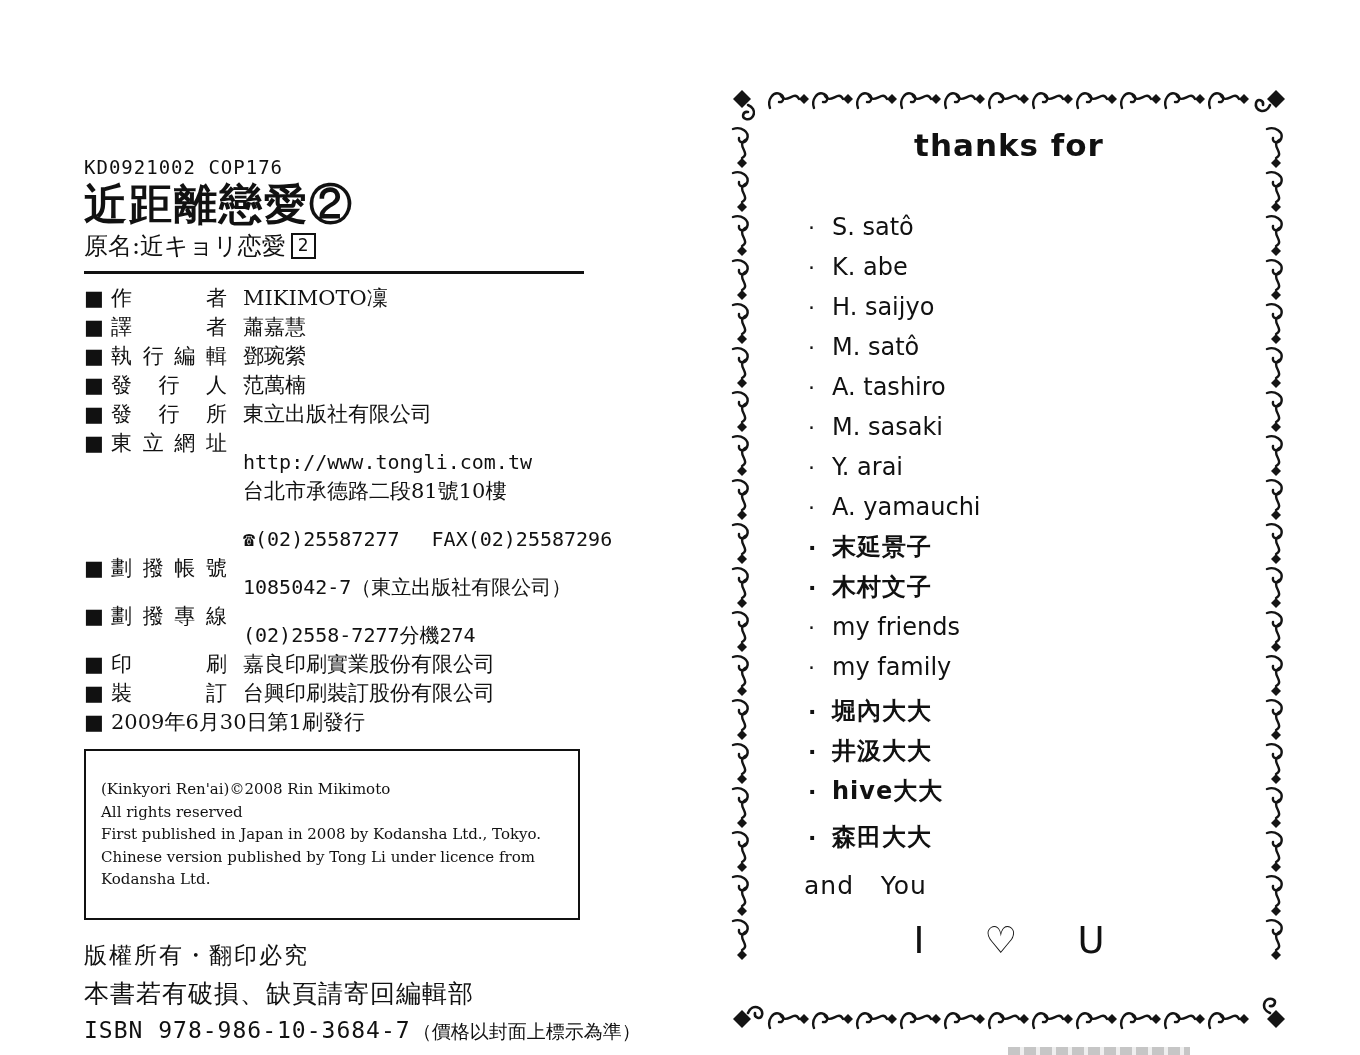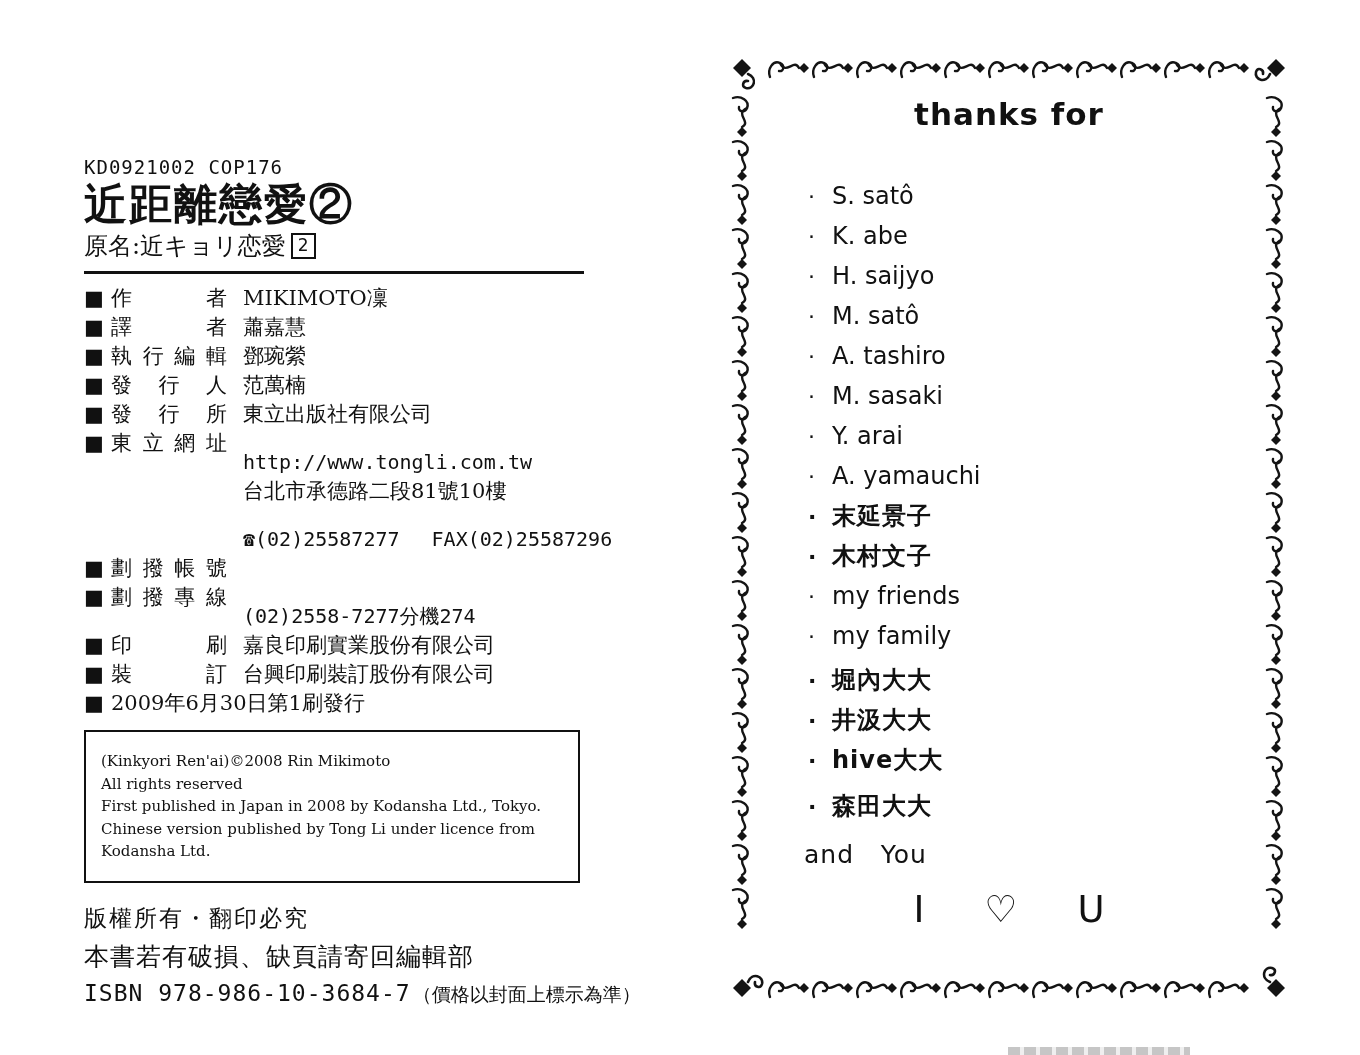--- a/index.html
+++ b/index.html
@@ -22,30 +22,30 @@
 
   .credits{font-size:21px;}
   .credit-row{display:flex;line-height:29px;white-space:pre;}
   .marker{width:27px;flex:none;}
   .credit-label{width:116px;flex:none;text-align:justify;text-align-last:justify;margin-right:16px;}
   .credit-value{white-space:pre;}
   .mono{font-family:"DejaVu Sans Mono", monospace;font-size:20px;margin-top:19px;}
   .cont .marker,.cont .credit-label{visibility:hidden;}
 
   .license{font-size:26px;margin-top:14px;letter-spacing:1.5px;}
-  .copy-box{border:2px solid #111;width:462px;margin-top:12px;padding:18px 15px;font-size:15px;line-height:1.5;}
+  .copy-box{border:2px solid #111;width:462px;margin-top:12px;padding:27px 15px;font-size:15px;line-height:1.5;}
   .copy-box p{margin:0;}
   .rights{font-size:23px;margin-top:20px;letter-spacing:2px;}
   .damage{font-size:25px;margin-top:6px;letter-spacing:1px;}
   .isbn-line{margin-top:7px;display:flex;align-items:baseline;gap:2px;}
   .isbn-code{font-family:"DejaVu Sans Mono", monospace;font-size:23px;letter-spacing:1px;}
   .isbn-note{font-size:19px;}
 
   
-  .right-page{position:absolute;left:726px;top:52px;width:566px;height:952px;}
+  .right-page{position:absolute;left:726px;top:83px;width:566px;height:952px;}
   .border-frame{position:absolute;left:0;top:0;}
   .thanks-title{position:absolute;top:44px;left:0;width:100%;text-align:center;
     font-family:"DejaVu Sans", sans-serif;font-size:31px;font-weight:600;letter-spacing:1px;}
   .thanks-list{position:absolute;left:82px;list-style:none;margin:0;padding:0;
     font-family:"DejaVu Sans", sans-serif;font-size:24px;}
   .thanks-list li{height:40px;display:flex;align-items:center;}
   .thanks-list li.cjk{font-weight:600;letter-spacing:1px;}
   .bullet{width:24px;flex:none;font-size:22px;}
   #thanks1{top:124px;}
   #thanks2{top:608px;}
@@ -73,21 +73,21 @@
 
   <div class="credits" id="credits">
       <div class="credit-row"><span class="marker">■</span><span class="credit-label">作者</span><span class="credit-value">MIKIMOTO凜</span></div>
       <div class="credit-row"><span class="marker">■</span><span class="credit-label">譯者</span><span class="credit-value">蕭嘉慧</span></div>
       <div class="credit-row"><span class="marker">■</span><span class="credit-label">執行編輯</span><span class="credit-value">鄧琬縈</span></div>
       <div class="credit-row"><span class="marker">■</span><span class="credit-label">發行人</span><span class="credit-value">范萬楠</span></div>
       <div class="credit-row"><span class="marker">■</span><span class="credit-label">發行所</span><span class="credit-value">東立出版社有限公司</span></div>
       <div class="credit-row"><span class="marker">■</span><span class="credit-label">東立網址</span><span class="credit-value mono">http://www.tongli.com.tw</span></div>
       <div class="credit-row cont"><span class="marker">■</span><span class="credit-label"></span><span class="credit-value">台北市承德路二段81號10樓</span></div>
       <div class="credit-row cont"><span class="marker">■</span><span class="credit-label"></span><span class="credit-value mono">☎(02)25587277　 FAX(02)25587296</span></div>
-      <div class="credit-row"><span class="marker">■</span><span class="credit-label">劃撥帳號</span></div>
+      <div class="credit-row"><span class="marker">■</span><span class="credit-label">劃撥帳號</span><span class="credit-value mono">1085042-7（東立出版社有限公司）</span></div>
       <div class="credit-row"><span class="marker">■</span><span class="credit-label">劃撥專線</span><span class="credit-value mono">(02)2558-7277分機274</span></div>
       <div class="credit-row"><span class="marker">■</span><span class="credit-label">印刷</span><span class="credit-value">嘉良印刷實業股份有限公司</span></div>
       <div class="credit-row"><span class="marker">■</span><span class="credit-label">裝訂</span><span class="credit-value">台興印刷裝訂股份有限公司</span></div>
       <div class="credit-row"><span class="marker">■</span><span>2009年6月30日第1刷發行</span></div>
     </div>
 
 
   <div class="copy-box" id="copy-box">
       <p>(Kinkyori Ren'ai)©2008  Rin Mikimoto</p>
       <p>All rights reserved</p>

